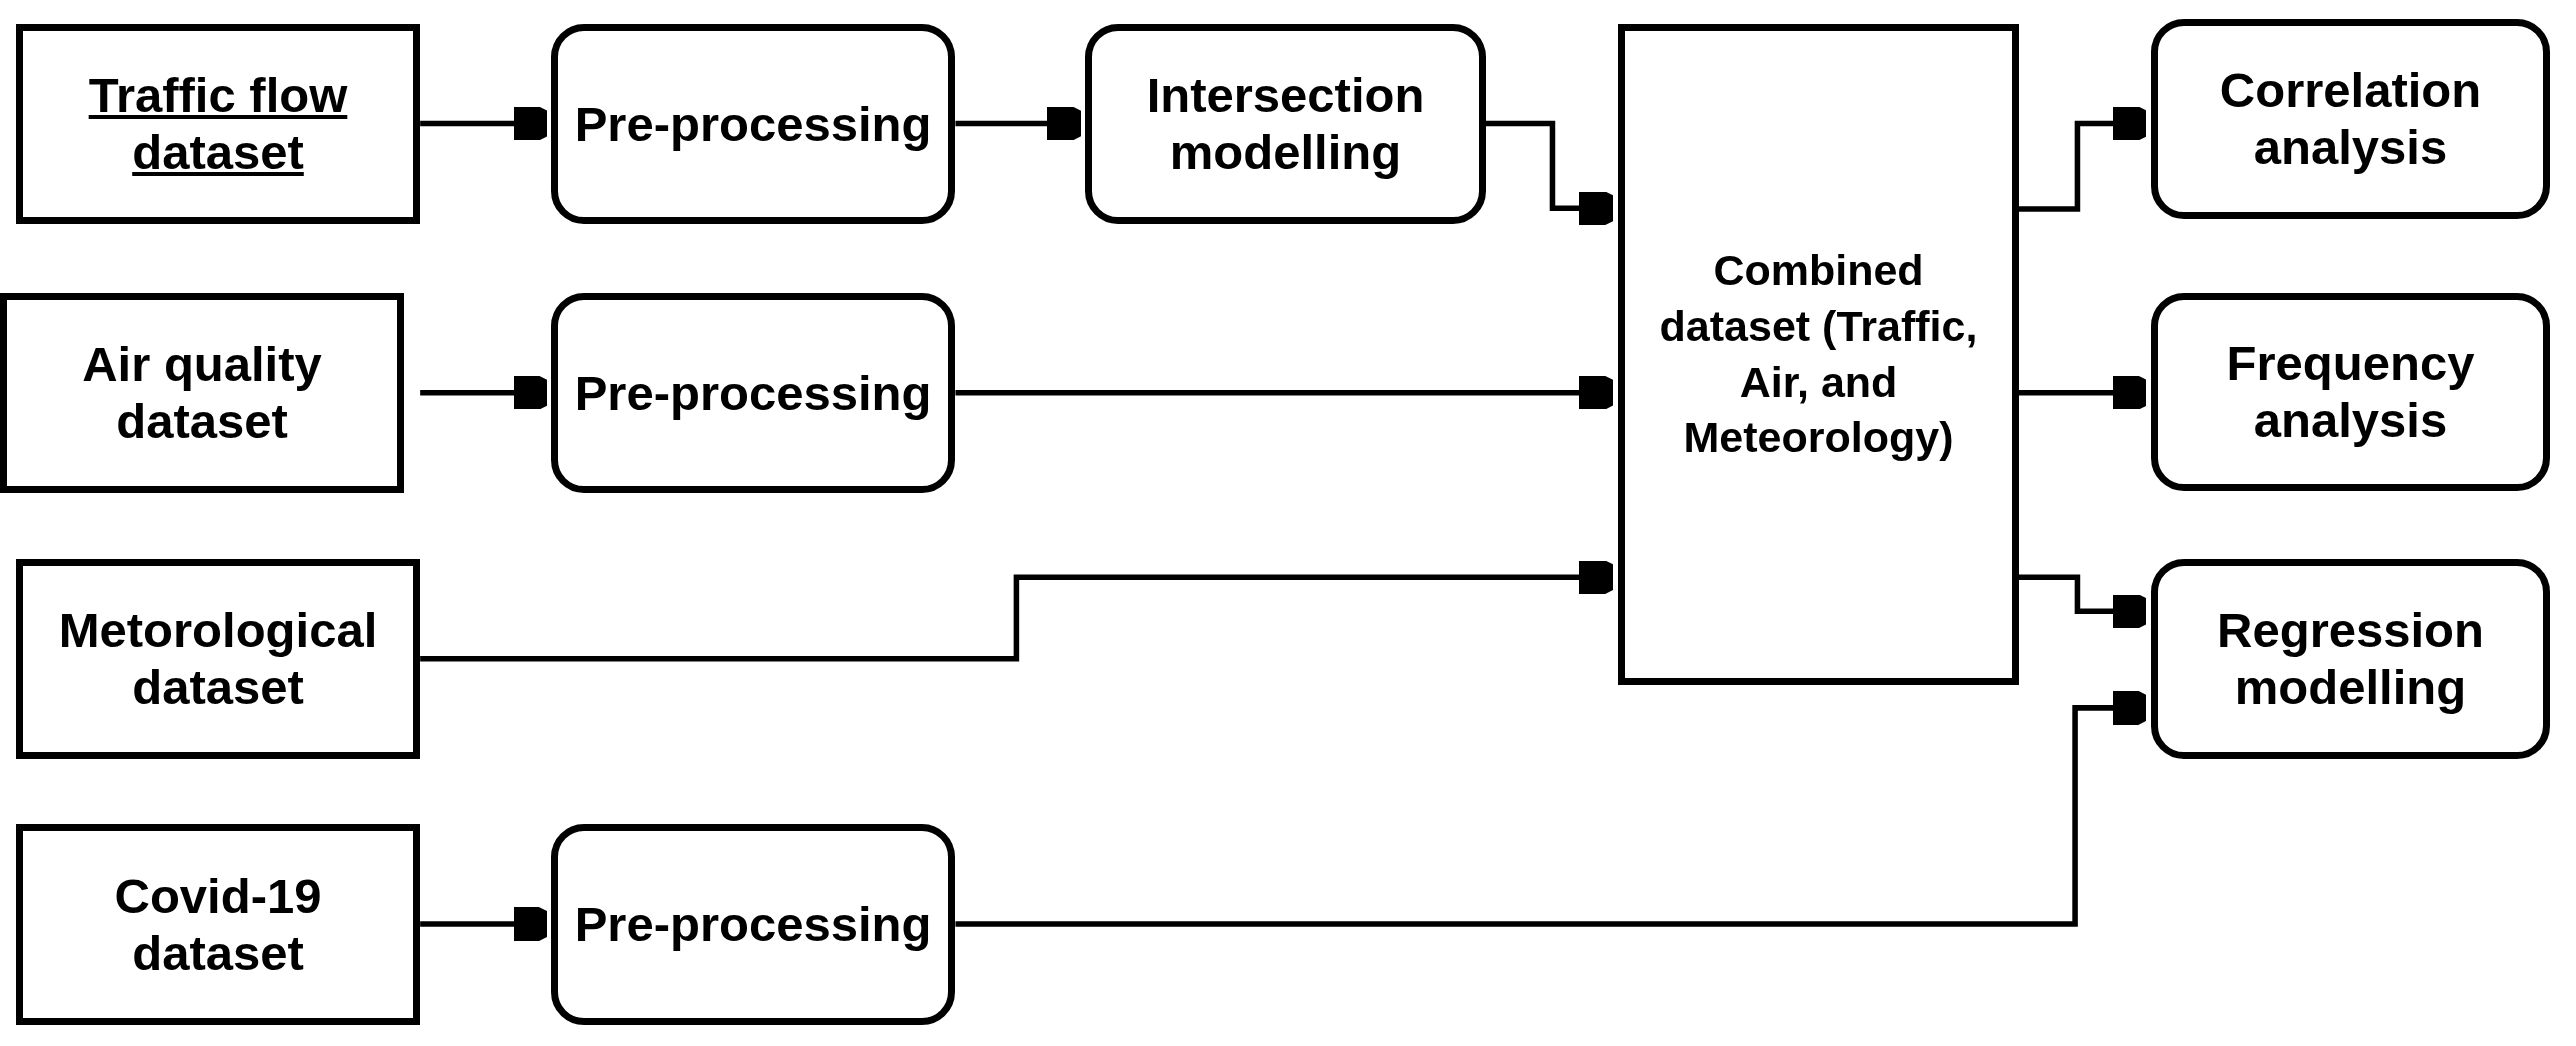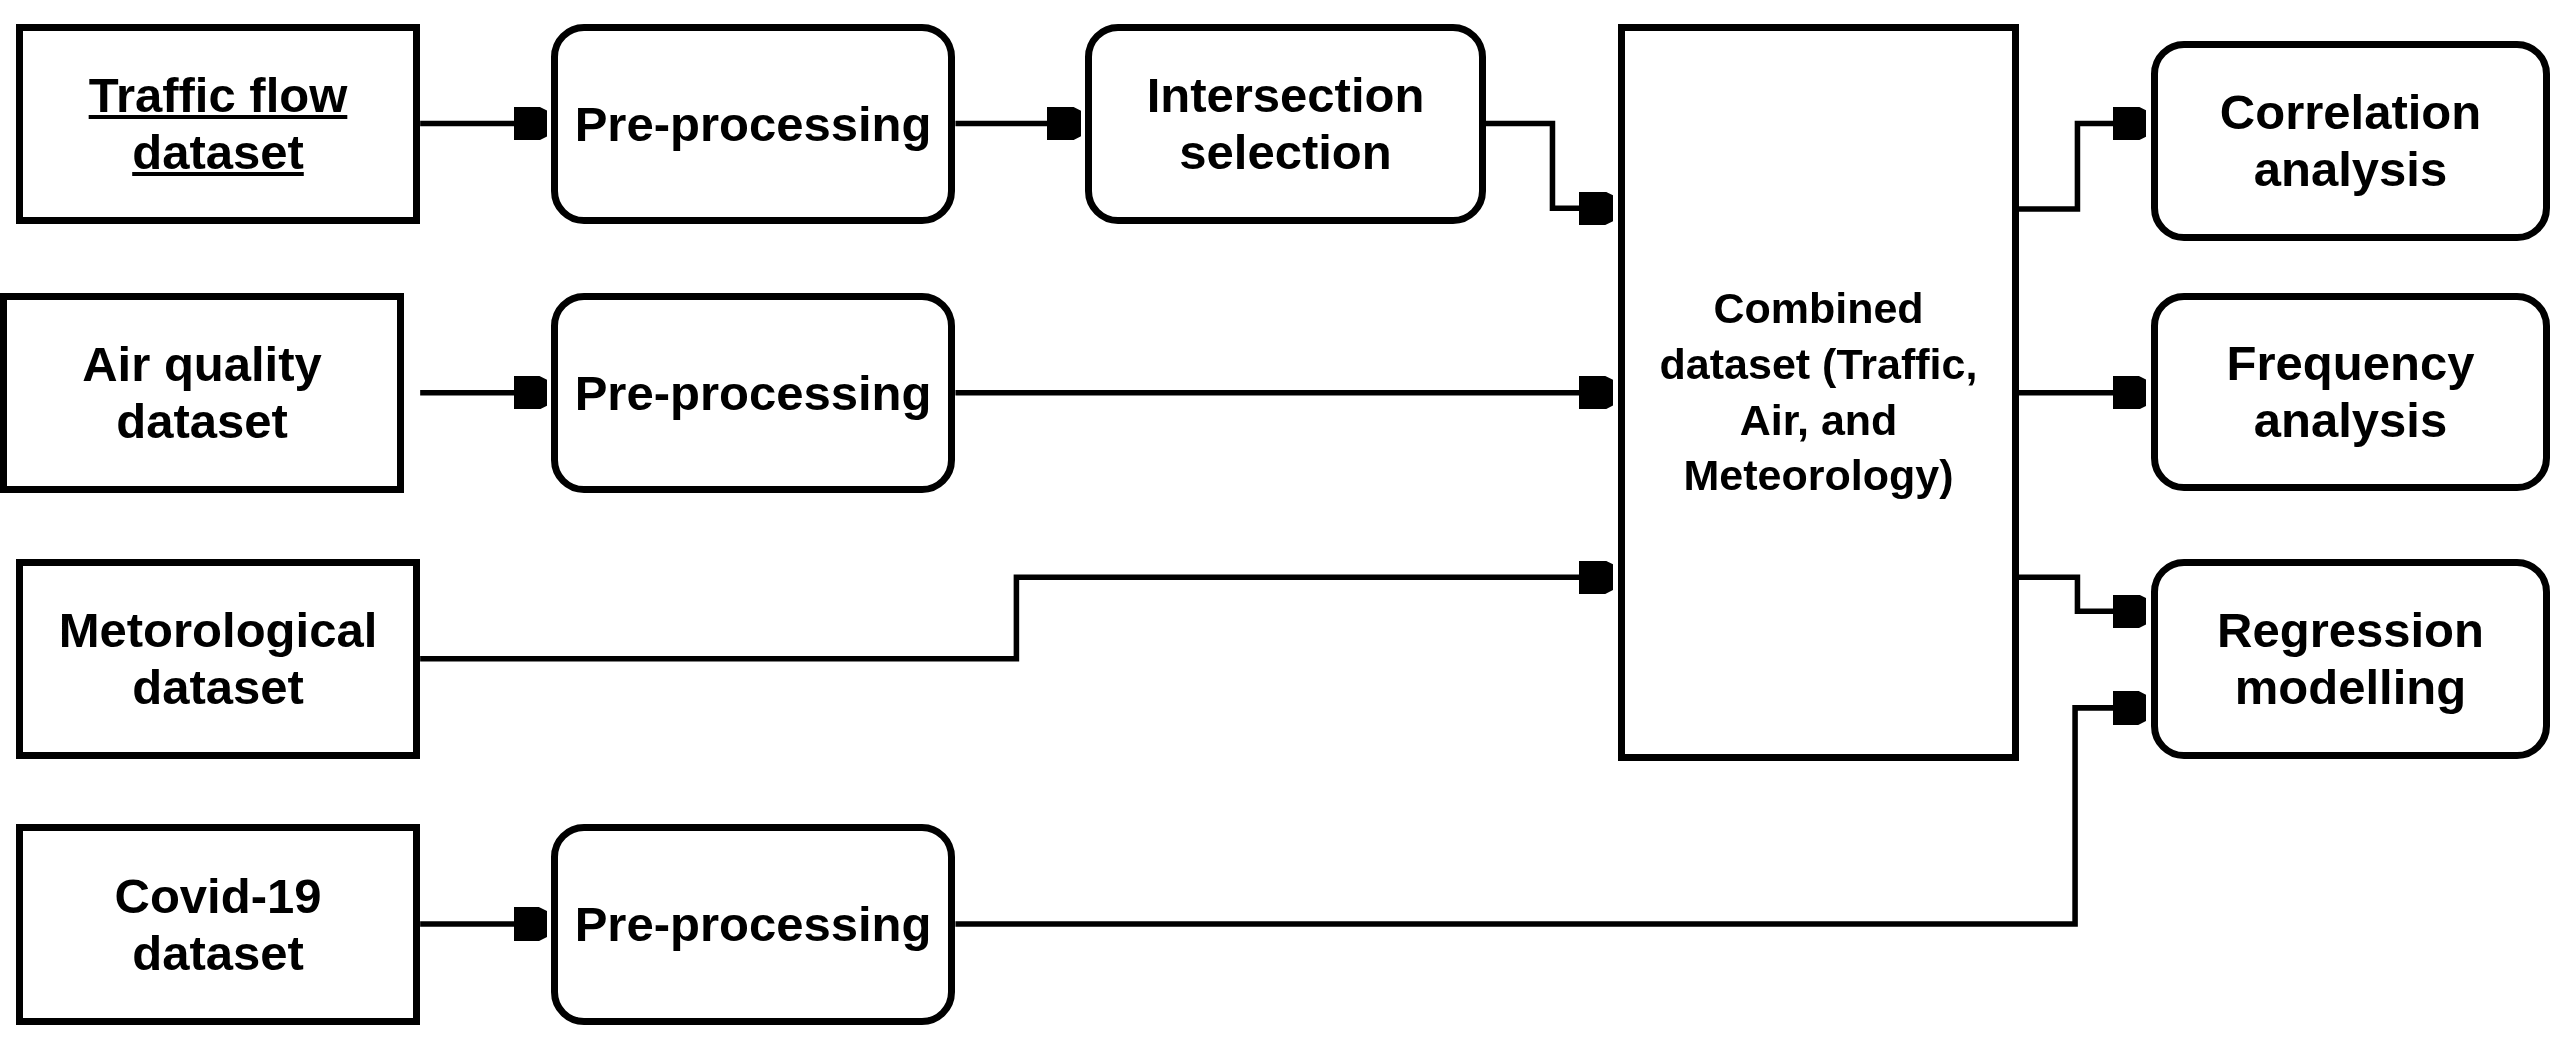--- a/index.html
+++ b/index.html
@@ -53,22 +53,22 @@
   }
   .combined-label {
     font-size: 43px;
     line-height: 1.3;
   }
 
   
   .n-traffic      { left: 16px;   top: 24px;   width: 404px; height: 200px; text-decoration: underline; }
   .n-preproc1     { left: 551px;  top: 24px;   width: 404px; height: 200px; }
   .n-intersection { left: 1085px; top: 24px;   width: 401px; height: 200px; }
-  .n-combined     { left: 1618px; top: 24px;   width: 401px; height: 737px; }
-  .n-correlation  { left: 2151px; top: 41px;   width: 399px; height: 200px; }
+  .n-combined     { left: 1618px; top: 24px;   width: 401px; height: 661px; }
+  .n-correlation  { left: 2151px; top: 19px;   width: 399px; height: 200px; }
   .n-air          { left: 0;   top: 293px;  width: 404px; height: 200px; }
   .n-preproc2     { left: 551px;  top: 293px;  width: 404px; height: 200px; }
   .n-frequency    { left: 2151px; top: 293px;  width: 399px; height: 198px; }
   .n-met          { left: 16px;   top: 559px;  width: 404px; height: 200px; align-items: center; }
   .n-regression   { left: 2151px; top: 559px;  width: 399px; height: 200px; }
   .n-covid        { left: 16px;   top: 824px; width: 404px; height: 201px; }
   .n-preproc3     { left: 551px;  top: 824px; width: 404px; height: 201px; }
 </style>
 </head>
 <body>
@@ -98,21 +98,21 @@
     <span class="label">Traffic flow
 dataset</span>
   </div>
 
   <div class="node rounded n-preproc1">
     <span class="label">Pre-processing</span>
   </div>
 
   <div class="node rounded n-intersection">
     <span class="label">Intersection
-selection</span>
+modelling</span>
   </div>
 
   <div class="node n-combined">
     <span class="label combined-label">Combined
 dataset (Traffic,
 Air, and
 Meteorology)</span>
   </div>
 
   <div class="node rounded n-correlation">

